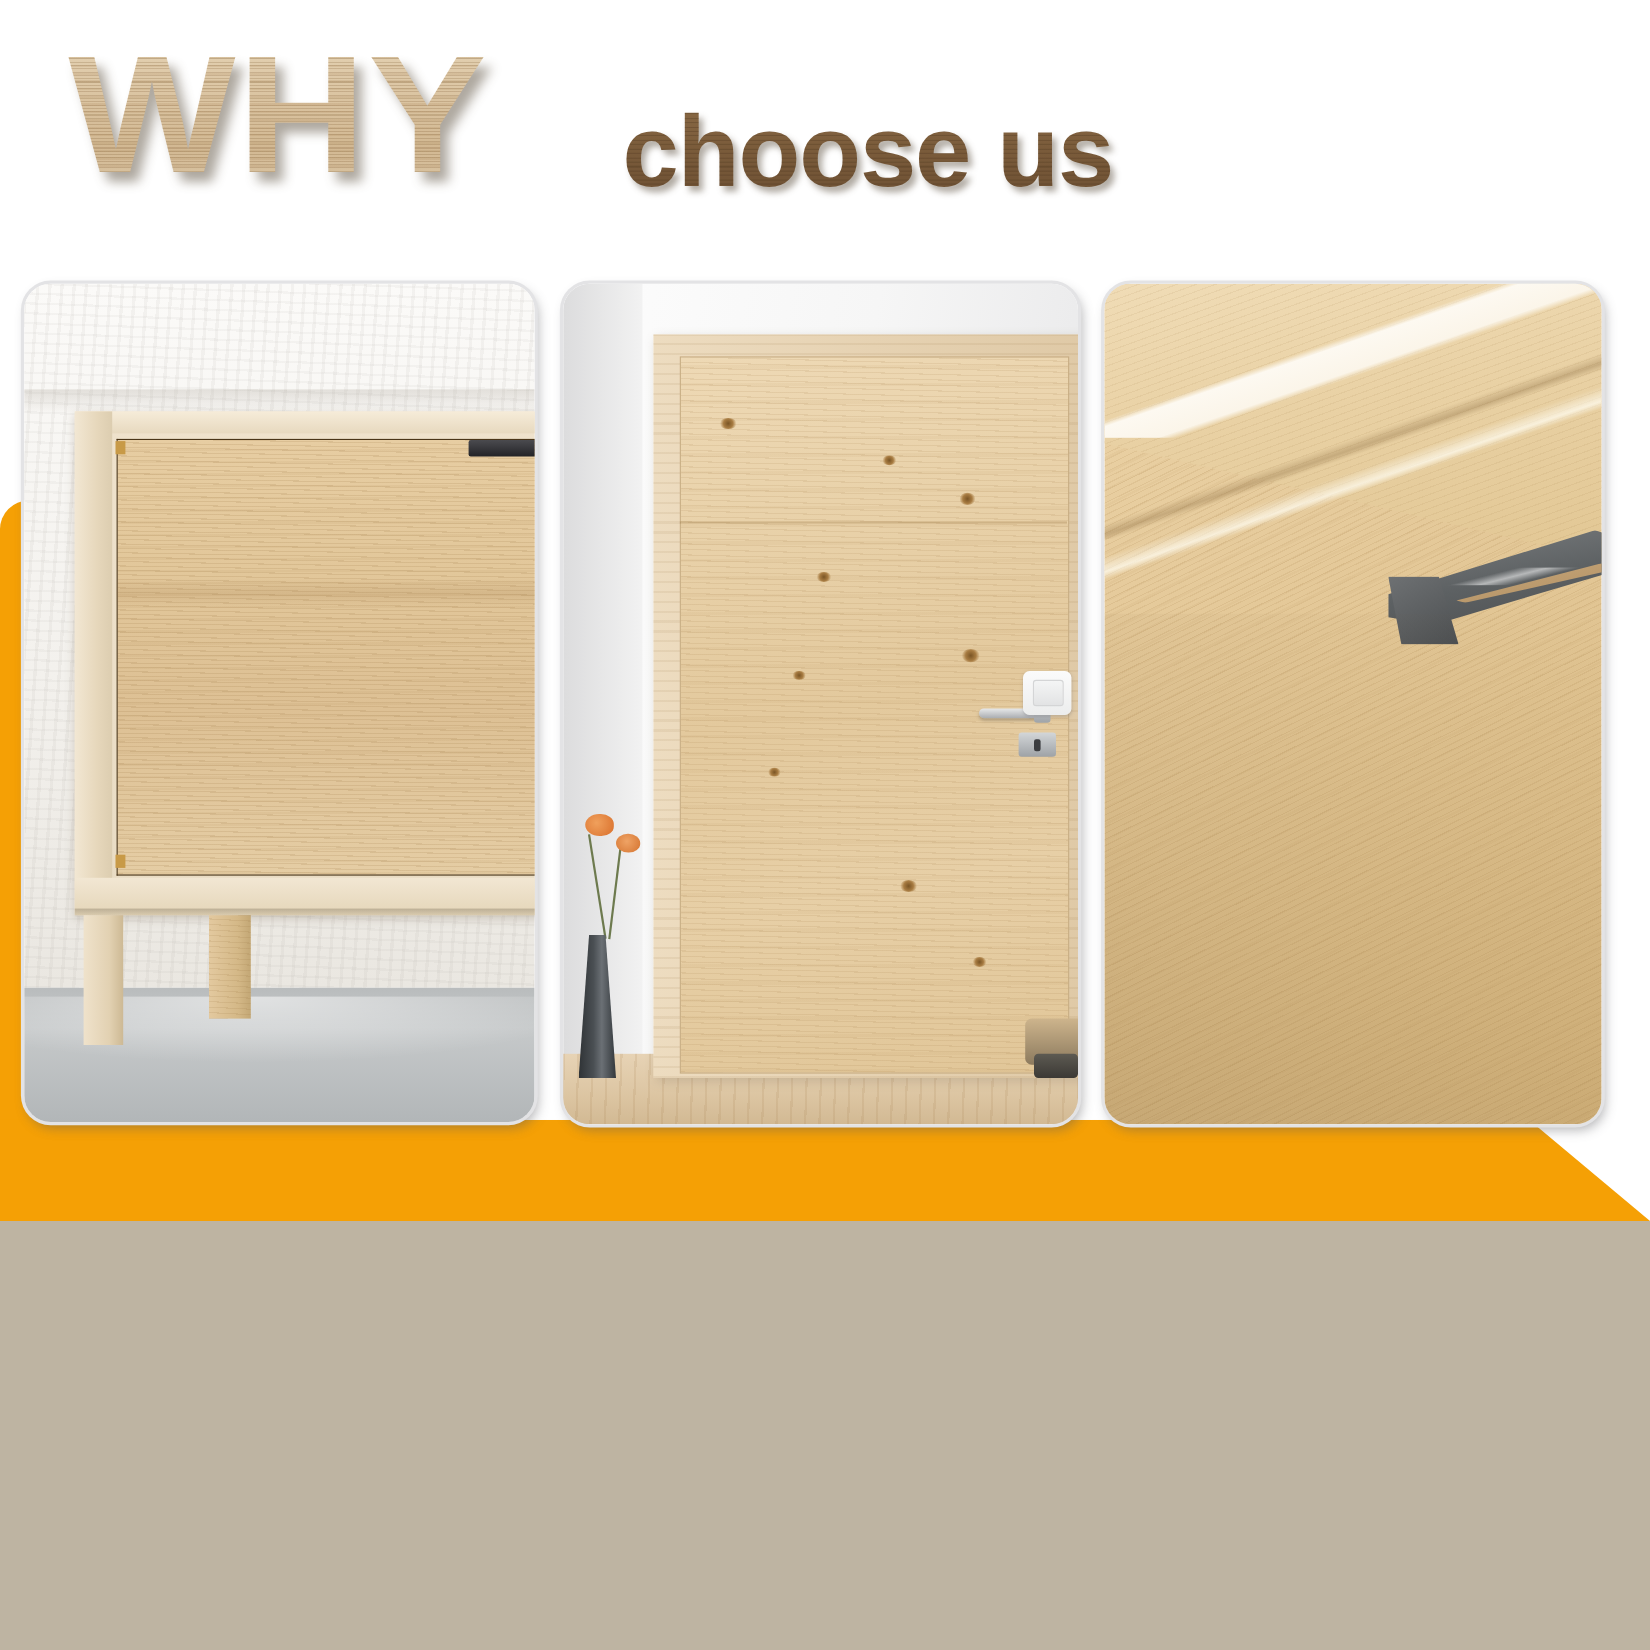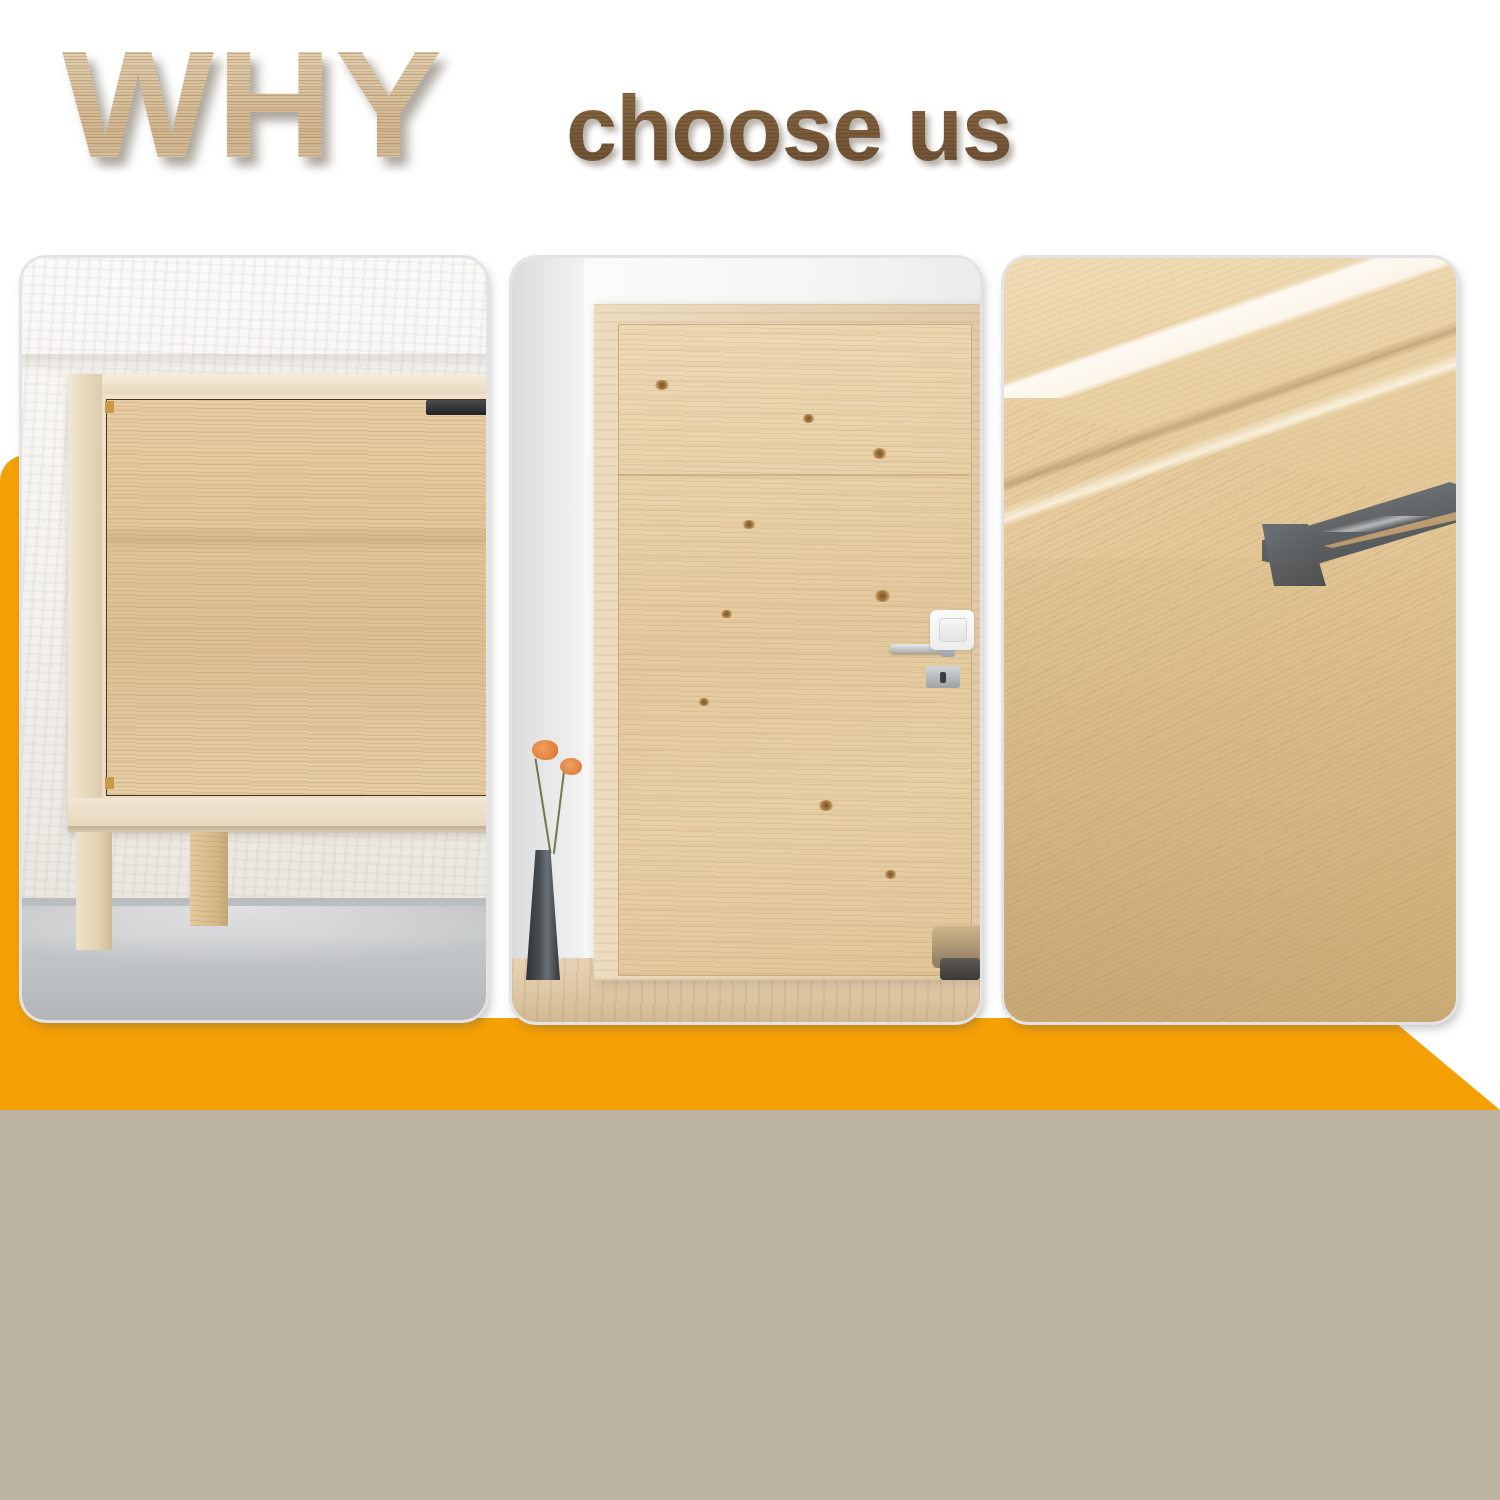--- a/index.html
+++ b/index.html
@@ -31,21 +31,21 @@
         rgba(255,255,255,0) 1px, rgba(255,255,255,0) 3px),
       repeating-linear-gradient(0deg,
         rgba(150,110,60,.13) 0px, rgba(150,110,60,.13) 2px,
         rgba(255,255,255,0) 2px, rgba(255,255,255,0) 7px),
       linear-gradient(180deg,#e6d4b6 0%,#dcc6a4 35%,#d2b892 70%,#dcc9ab 100%);
     -webkit-background-clip:text;
     background-clip:text;
     filter:drop-shadow(7px 9px 5px rgba(60,45,25,.42));
   }
   .hdr-choose{
-    position:absolute;left:566px;top:82px;
+    position:absolute;left:566px;top:92px;
     font-family:"Liberation Sans", sans-serif;
     font-size:92px;font-weight:bold;
     letter-spacing:-1px;
     line-height:1;
     color:#7a5a38;
     -webkit-text-fill-color:transparent;
     background-image:
       repeating-linear-gradient(0deg,
         rgba(45,28,12,.20) 0px, rgba(45,28,12,.20) 1px,
         rgba(255,255,255,0) 1px, rgba(255,255,255,0) 4px),

